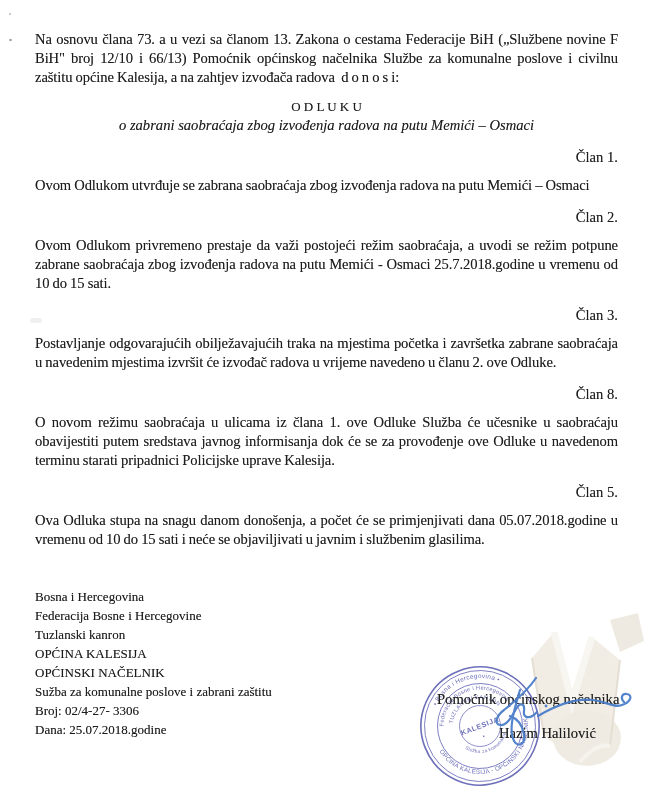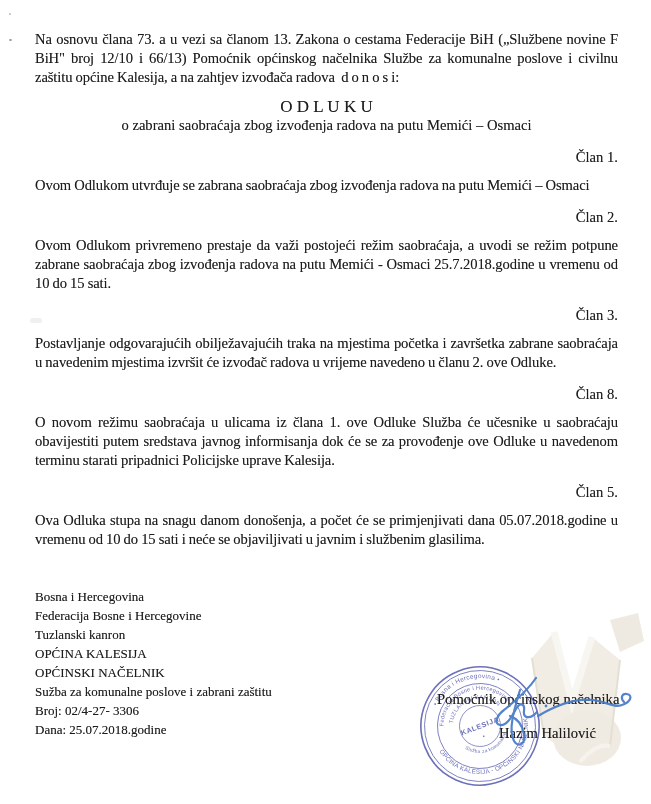--- a/index.html
+++ b/index.html
@@ -21,29 +21,30 @@
     font-size: 14.6px;
     line-height: 19px;
     text-align: justify;
     letter-spacing: -0.1px;
     word-spacing: -0.4px;
     text-shadow: 0 0 0.4px rgba(20,20,20,0.45);
   }
   .doc-title {
     margin-top: 10px;
     text-align: center;
-    font-size: 17px;
+    font-size: 13px;
     line-height: 19px;
     text-shadow: 0 0 0.4px rgba(20,20,20,0.45);
   }
   .doc-subtitle {
     text-align: center;
     font-size: 14.6px;
     line-height: 19px;
     text-shadow: 0 0 0.4px rgba(20,20,20,0.45);
+    font-style: italic;
   }
   .clan {
     margin: 13px 0 9px 0;
     text-align: right;
     font-size: 14.6px;
     line-height: 19px;
     text-shadow: 0 0 0.4px rgba(20,20,20,0.45);
   }
   .gap-lg { margin-top: 8px; }
   .issuer {

